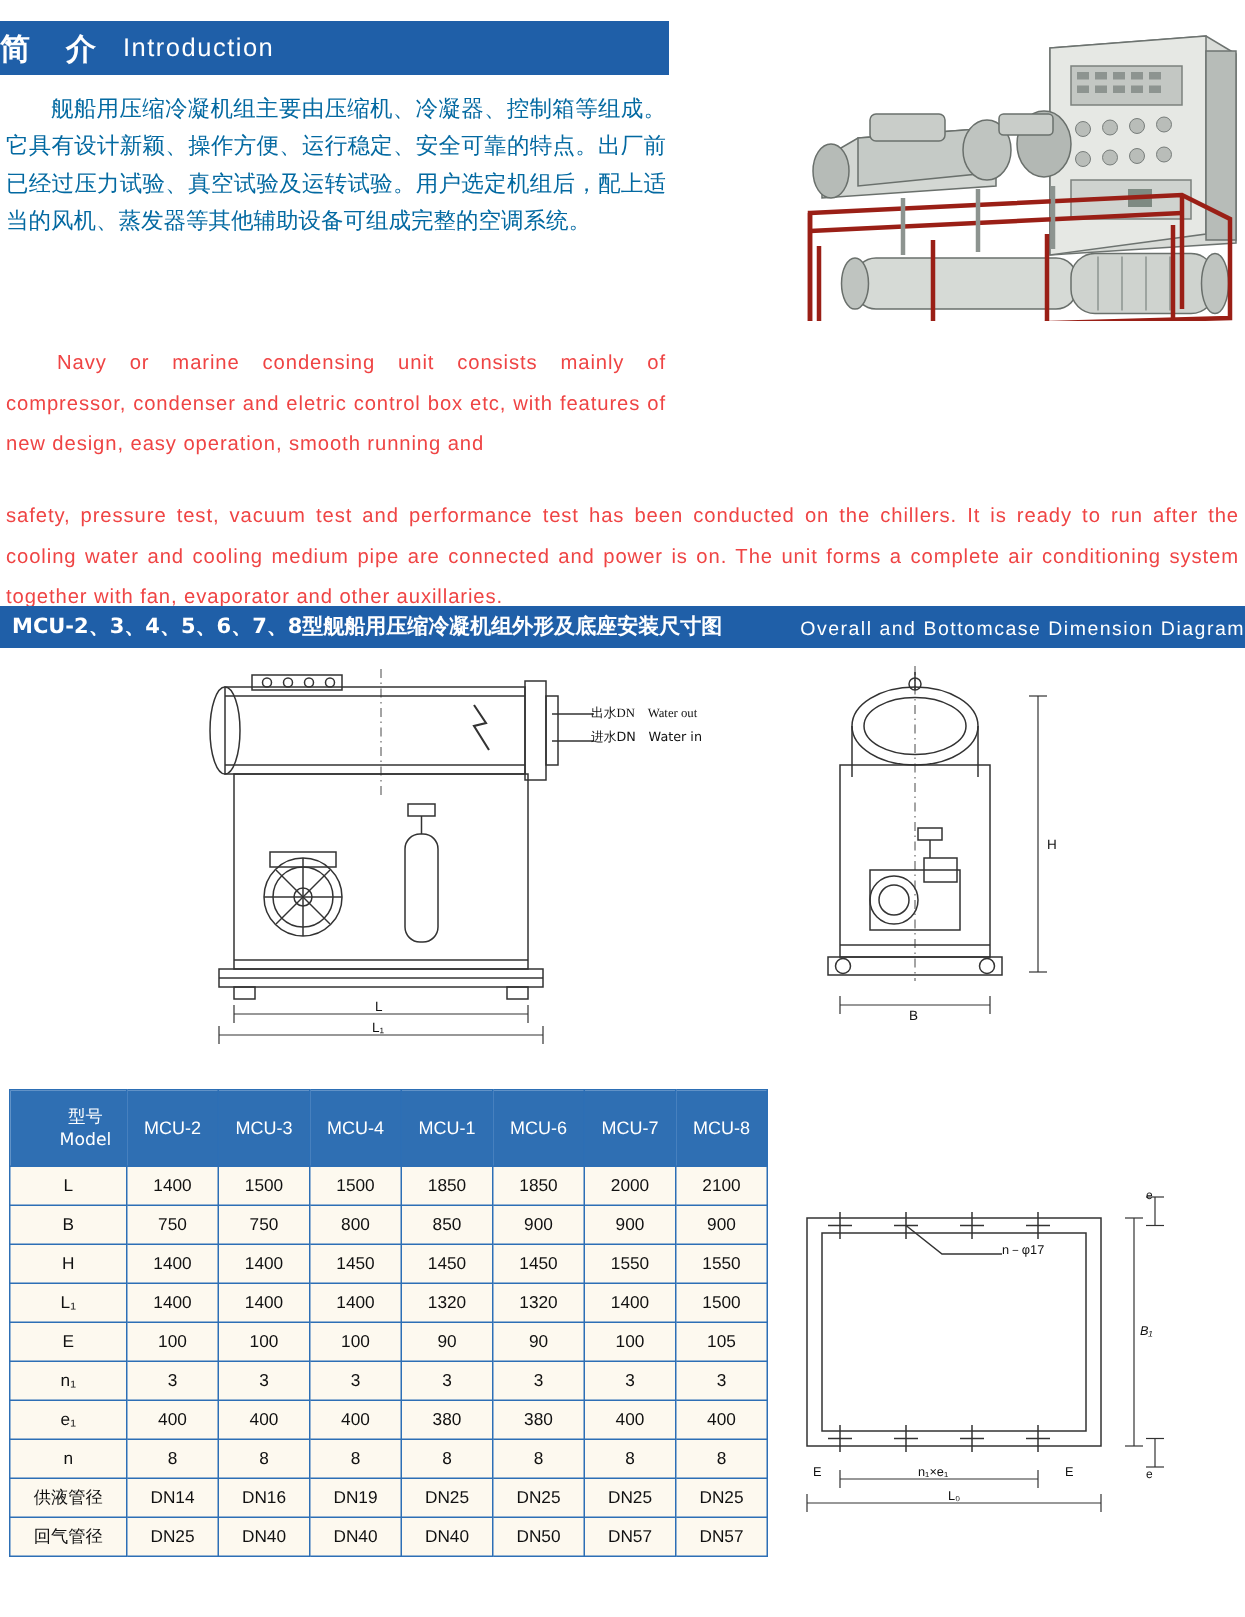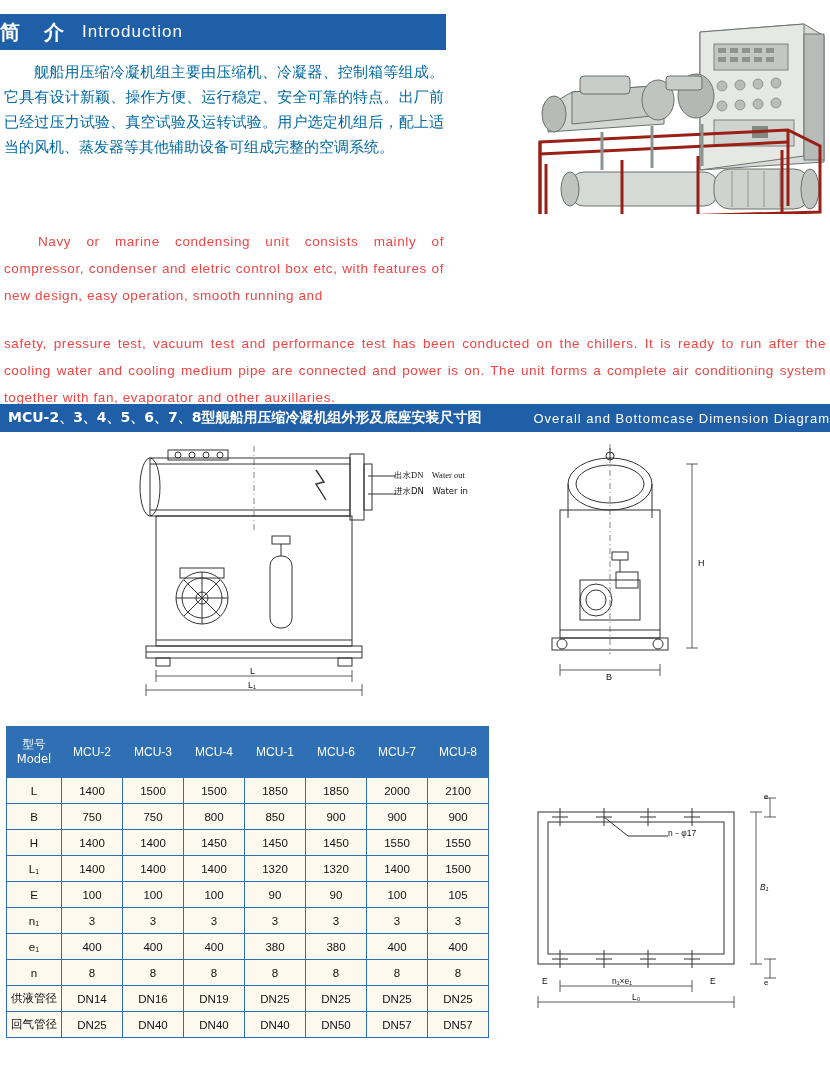--- a/index.html
+++ b/index.html
@@ -96,20 +96,21 @@
   #spec-table thead th{
     background:#2f6fb3;
     color:#fff;
     height:50px;
     font-size:12px;
   }
   #spec-table thead th.modelcell{
     font-family:"DejaVu Sans", sans-serif;
     font-size:11.5px;
     line-height:15px;
+    padding-left:23px;
   }
   #spec-table tbody td.rowlabel{
     background:#fdf9ef;
     font-size:11.5px;
   }
   #spec-table tbody td.rowlabel.cnlab{
     font-family:Liberation Mono, monospace;
     font-size:11.5px;
   }
   .col-lab{width:54px;}

